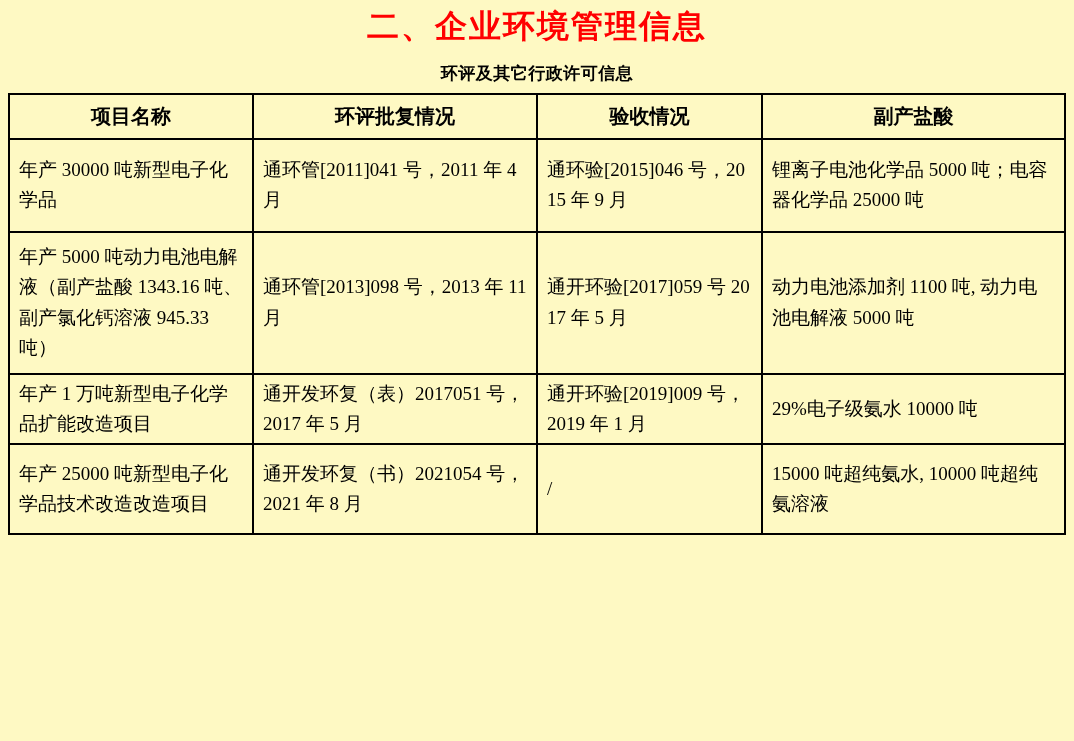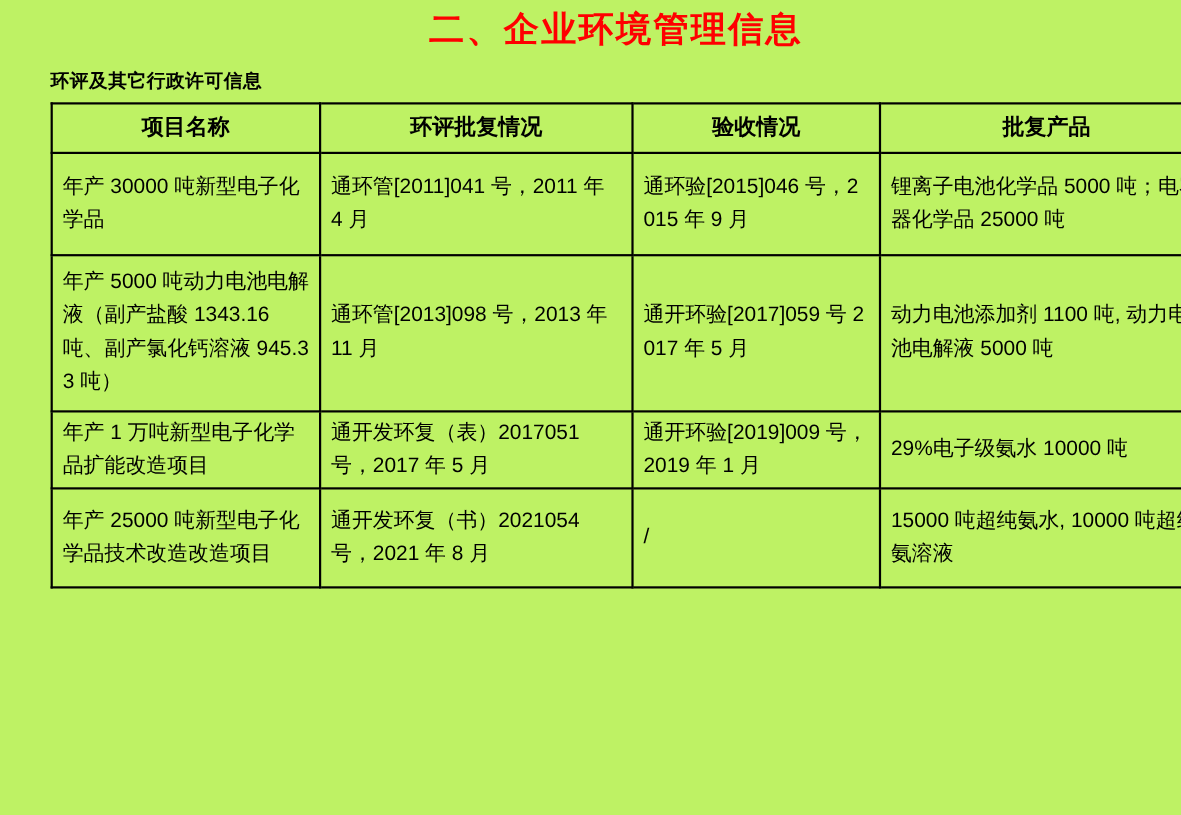--- a/index.html
+++ b/index.html
@@ -4,37 +4,36 @@
 <style>
   html, body {
     margin: 0;
     padding: 0;
     background: #ffffff;
   }
   .page {
     width: 1074px;
     height: 741px;
     box-sizing: border-box;
-    background: #bef264;
-    font-family: Liberation Sans, sans-serif;
+    background: #fef9c3;
+    font-family: Liberation Serif, serif;
     color: #000000;
     overflow: hidden;
-    padding-left: 46px;
   }
   .doc-title {
     margin: 6px 0 0 0;
     text-align: center;
     font-size: 32px;
     font-weight: bold;
     letter-spacing: 2px;
     line-height: 1.3;
   }
   .doc-subtitle {
     margin: 14px 0 8px 0;
-    text-align: left;
+    text-align: center;
     font-size: 17px;
     font-weight: bold;
     letter-spacing: 0.5px;
   }
   table.permit-table {
     width: 1058px;
     margin: 0 auto;
     border-collapse: collapse;
     table-layout: fixed;
   }
@@ -85,21 +84,21 @@
       <col class="col-project">
       <col class="col-eia">
       <col class="col-acceptance">
       <col class="col-products">
     </colgroup>
     <thead>
       <tr>
         <th>项目名称</th>
         <th>环评批复情况</th>
         <th>验收情况</th>
-        <th>批复产品</th>
+        <th>副产盐酸</th>
       </tr>
     </thead>
     <tbody>
       <tr class="row-0">
         <td>年产 30000 吨新型电子化学品</td>
         <td>通环管[2011]041 号，2011 年 4 月</td>
         <td>通环验[2015]046 号，2015 年 9 月</td>
         <td>锂离子电池化学品 5000 吨；电容器化学品 25000 吨</td>
       </tr>
       <tr class="row-1">

